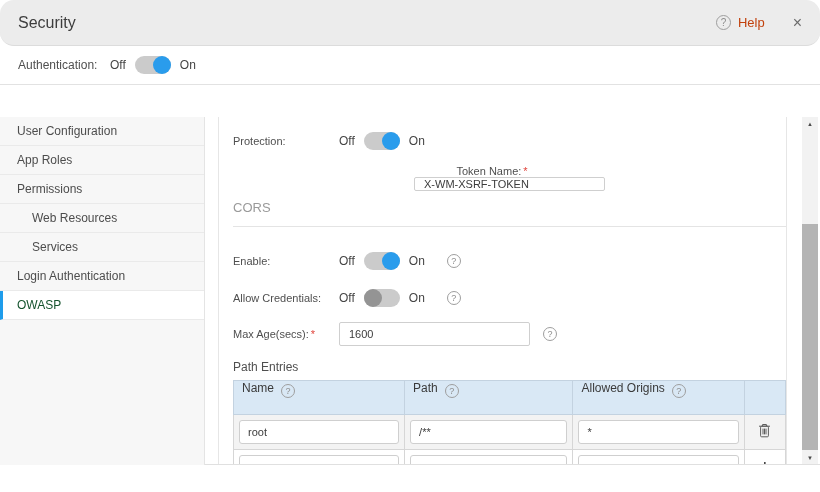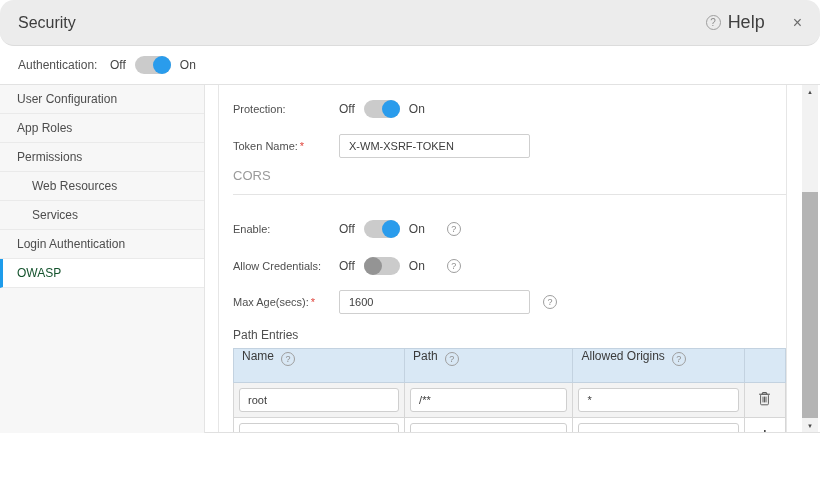--- a/index.html
+++ b/index.html
@@ -5,51 +5,51 @@
   * { box-sizing: border-box; margin: 0; padding: 0; }
   body { background:#fff; font-family:"Liberation Sans","DejaVu Sans",sans-serif; }
   .app { width:820px; height:492px; position:relative; background:#fff; overflow:hidden; }
 
   
   .hdr { height:46px; background:#ececec; border-bottom:1px solid #dcdcdc; display:flex; align-items:center; padding:0 18px;border-radius:14px; }
   .hdr-title { font-size:16px; color:#3d3d3d; }
   .hdr-right { margin-left:auto; display:flex; align-items:center; color:#6b6b6b; }
   .qicon { display:inline-flex; align-items:center; justify-content:center; width:14px; height:14px; border:1px solid #9e9e9e; border-radius:50%; font-size:9px; color:#8d8d8d; flex-shrink:0; }
   .qicon-lg { width:15px; height:15px; font-size:10px; }
-  .hdr-help-label { font-size:18px; margin-left:7px; color:#404040; }
+  .hdr-help-label { font-size:13px; margin-left:7px; color:#c2410c; }
   .hdr-close { margin-left:28px; font-size:16px; color:#6b6b6b; cursor:pointer; line-height:1; }
 
   
   .auth-bar { height:39px; background:#fff; border-bottom:1px solid #e2e2e2; display:flex; align-items:center; padding:0 18px; }
   .auth-label { font-size:12px; color:#4f4f4f; width:92px; }
   .tgl-group { display:flex; align-items:center; gap:9px; font-size:12px; color:#454545; }
   .toggle { width:36px; height:18px; border-radius:9px; background:#cbcbcb; position:relative; display:inline-block; cursor:pointer; flex-shrink:0; }
   .toggle .knob { width:18px; height:18px; border-radius:50%; position:absolute; top:0; }
   .toggle.on .knob { right:0; background:#2a9cec; }
   .toggle.off .knob { left:0; background:#949494; }
 
   
-  .body { display:flex; height:348px; }
+  .body { display:flex; height:348px;margin-top:32px; }
   .sidebar { width:205px; background:#f7f7f7; border-right:1px solid #e4e4e4; flex-shrink:0; }
   .side-item { height:29px; display:flex; align-items:center; padding-left:17px; font-size:12px; color:#4d4d4d; border-bottom:1px solid #eaeaea; cursor:pointer; }
   .side-item.indent { padding-left:32px; }
   .side-item.active { background:#fff; color:#14532d; border-left:3px solid #1e9ceb; padding-left:14px; }
 
   .main-wrap { flex:1; display:flex; border-bottom:1px solid #e0e0e0; }
   .gutter { width:13px; flex-shrink:0; }
   .panel { width:569px; border-left:1px solid #e6e6e6; border-right:1px solid #e6e6e6; padding:10px 0 0 14px; overflow:hidden; flex-shrink:0; }
   .sb-gap { width:15px; flex-shrink:0; }
 
   .frow { display:flex; align-items:center; height:28px; }
   .flabel { width:106px; font-size:11px; color:#4f4f4f; flex-shrink:0; white-space:nowrap; }
   .req { color:#e0443c; margin-left:2px; }
   .txt-input { width:191px; height:24px; border:1px solid #cfcfcf; border-radius:2px; padding:0 9px; font-size:11px; color:#3c3c3c; background:#fff; font-family:inherit; outline:none; }
   .q-after { margin-left:13px; }
 
-  .row-token { margin-top:10px; height:26px; }
+  .row-token { margin-top:10px; height:26px;flex-direction:column; }
   .cors-head { margin-top:9px; font-size:13px; color:#9a9a9a; padding-bottom:11px; border-bottom:1px solid #e4e4e4; }
   .row-enable { margin-top:20px; }
   .row-cred { margin-top:9px; }
   .row-maxage { margin-top:9px; height:26px; }
   .pe-heading { margin-top:13px; margin-bottom:6px; font-size:12px; color:#4f4f4f; }
 
   
   table.pe { width:100%; border-collapse:collapse; table-layout:fixed; }
   table.pe th { background:#d9e8f5; border:1px solid #c3d2e0; height:18px; padding:0 0 16px 8px; font-size:12px; font-weight:400; color:#3a3a3a; text-align:left; }
   table.pe th .qicon { margin-left:7px; vertical-align:-2px; }

